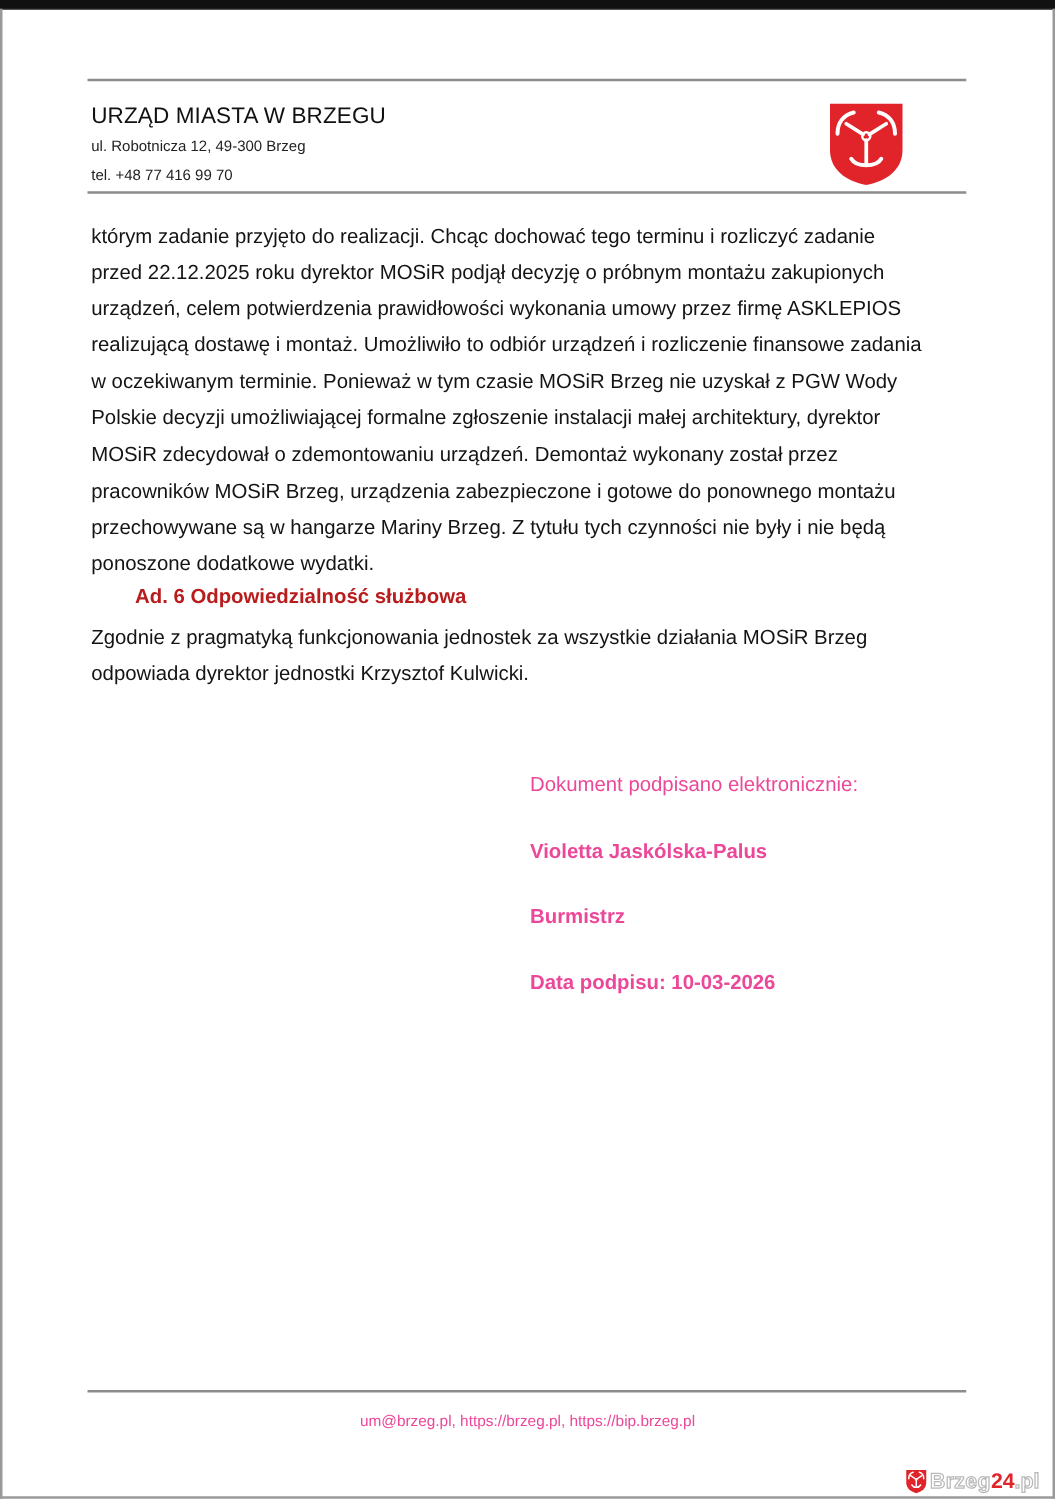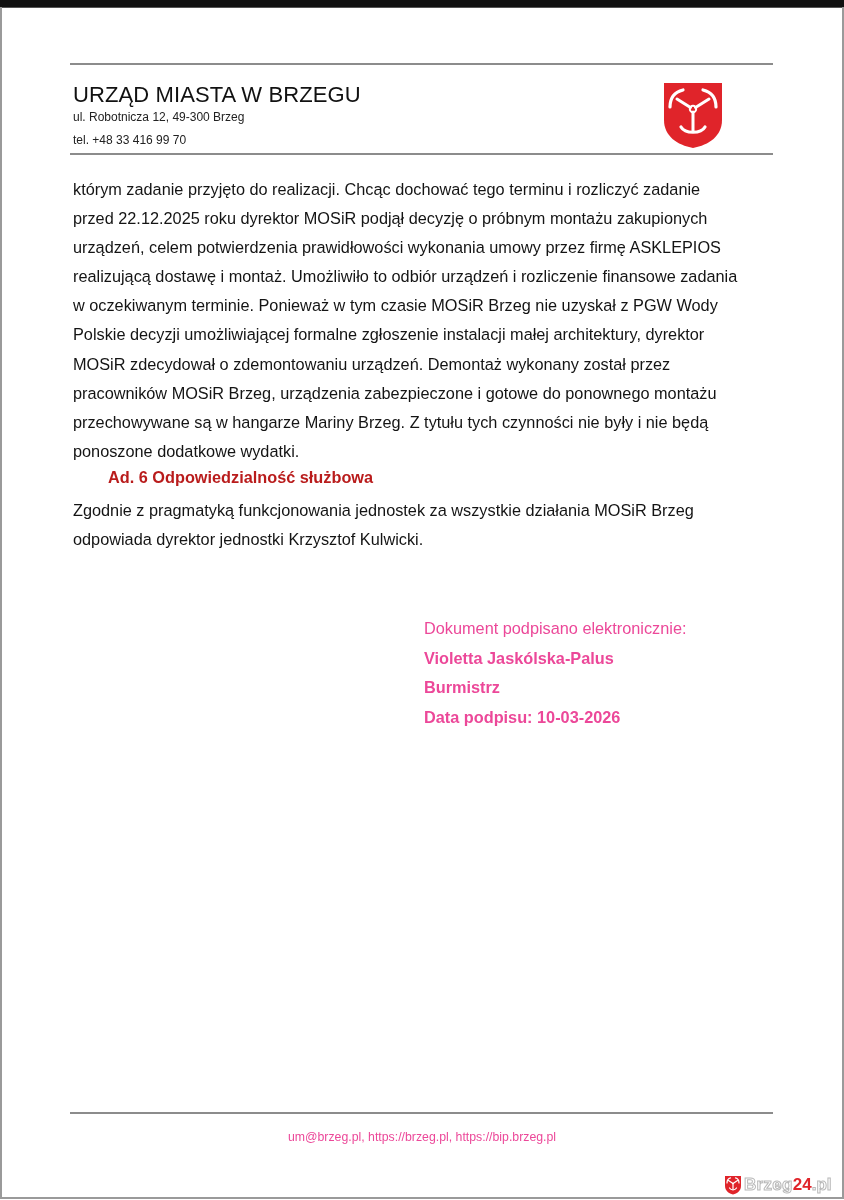--- a/index.html
+++ b/index.html
@@ -40,21 +40,21 @@
       border-top: 2px solid #8c8c8c;
     }
     .hr.top { top: 63px; }
     .hr.mid { top: 153px; }
     .hr.foot { top: 1112px; }
 
     .org-name {
       position: absolute;
       left: 73px;
       top: 82px;
-      font-size: 22px;
+      font-size: 18px;
       letter-spacing: 0.1px;
       color: #111;
     }
     .org-address {
       position: absolute;
       left: 73px;
       top: 110px;
       font-size: 12px;
       color: #222;
     }
@@ -110,21 +110,21 @@
 
     .signature {
       position: absolute;
       left: 424px;
       top: 614px;
       font-size: 16.3px;
       line-height: 29.5px;
       color: #ec4899;
     }
     .signature .line { display: block; white-space: nowrap; }
-    .signature .bold { font-weight: bold; }
+    .signature .bold { font-weight: bold; margin-top: 23px; }
 
     .footer-text {
       position: absolute;
       left: 0;
       width: 844px;
       top: 1130px;
       text-align: center;
       font-size: 12.3px;
       color: #ec4899;
     }
@@ -162,21 +162,21 @@
 </head>
 <body>
 
 <div class="top-bar"></div>
 <div class="page-border"></div>
 
 <div class="hr top"></div>
 
 <div class="org-name">URZĄD MIASTA W BRZEGU</div>
 <div class="org-address">ul. Robotnicza 12, 49-300 Brzeg</div>
-<div class="org-phone">tel. +48 33 416 99 70</div>
+<div class="org-phone">tel. +48 77 416 99 70</div>
 
 <svg class="crest" viewBox="0 0 60 67" xmlns="http://www.w3.org/2000/svg">
   <path d="M1 1 H59 V38 C59 54 46 63 30 66 C14 63 1 54 1 38 Z" fill="#e0242a"></path>
 
   <circle cx="30" cy="27" r="3.2" fill="none" stroke="#ffffff" stroke-width="2"></circle>
 
   <path d="M27.5 25.5 L14 17" stroke="#ffffff" stroke-width="3" stroke-linecap="round"></path>
   <path d="M7 25 C7 16 12 10 20 8" stroke="#ffffff" stroke-width="3.2" fill="none" stroke-linecap="round"></path>
 
   <path d="M32.5 25.5 L46 17" stroke="#ffffff" stroke-width="3" stroke-linecap="round"></path>

